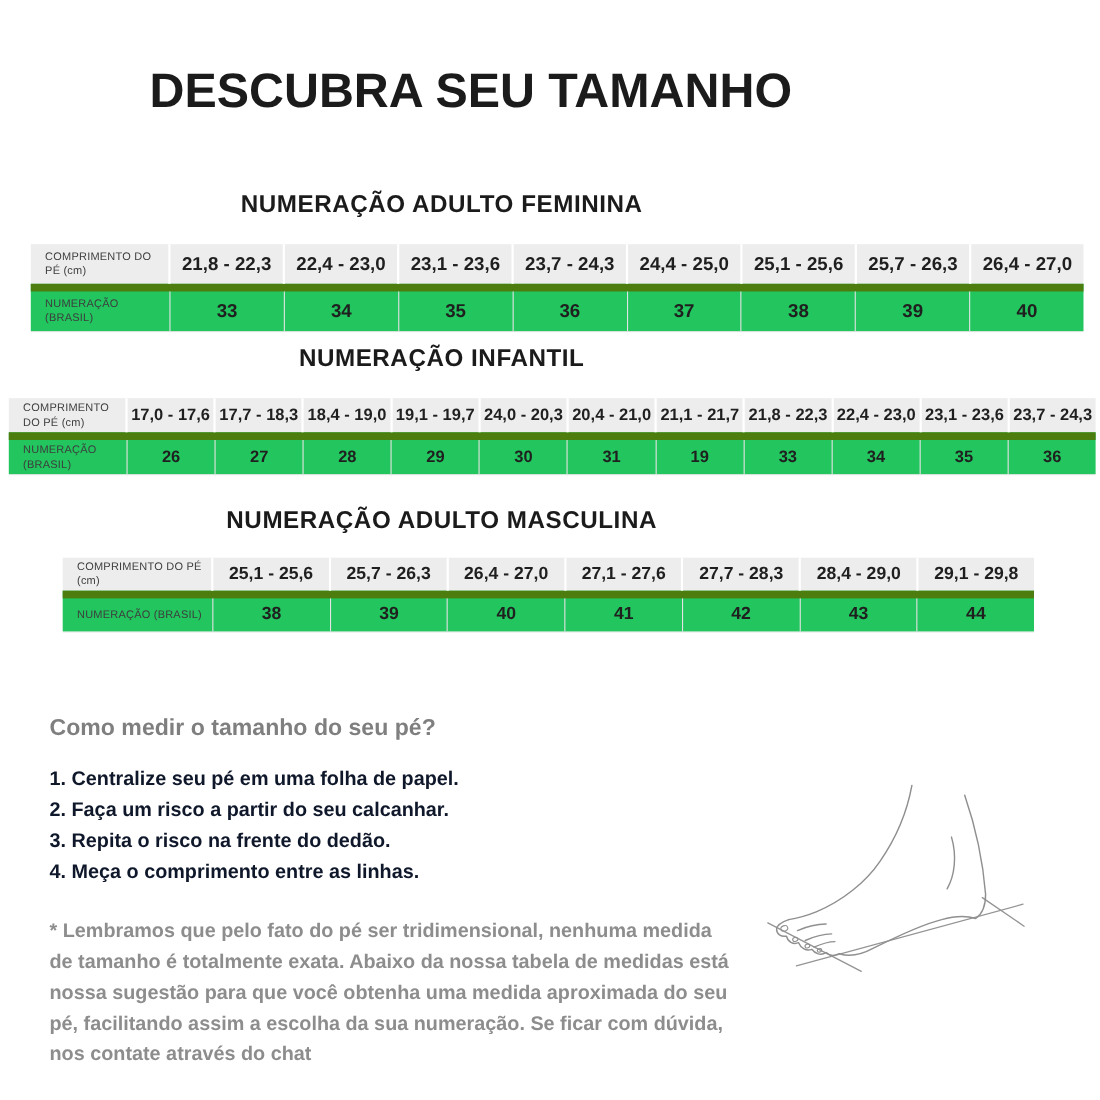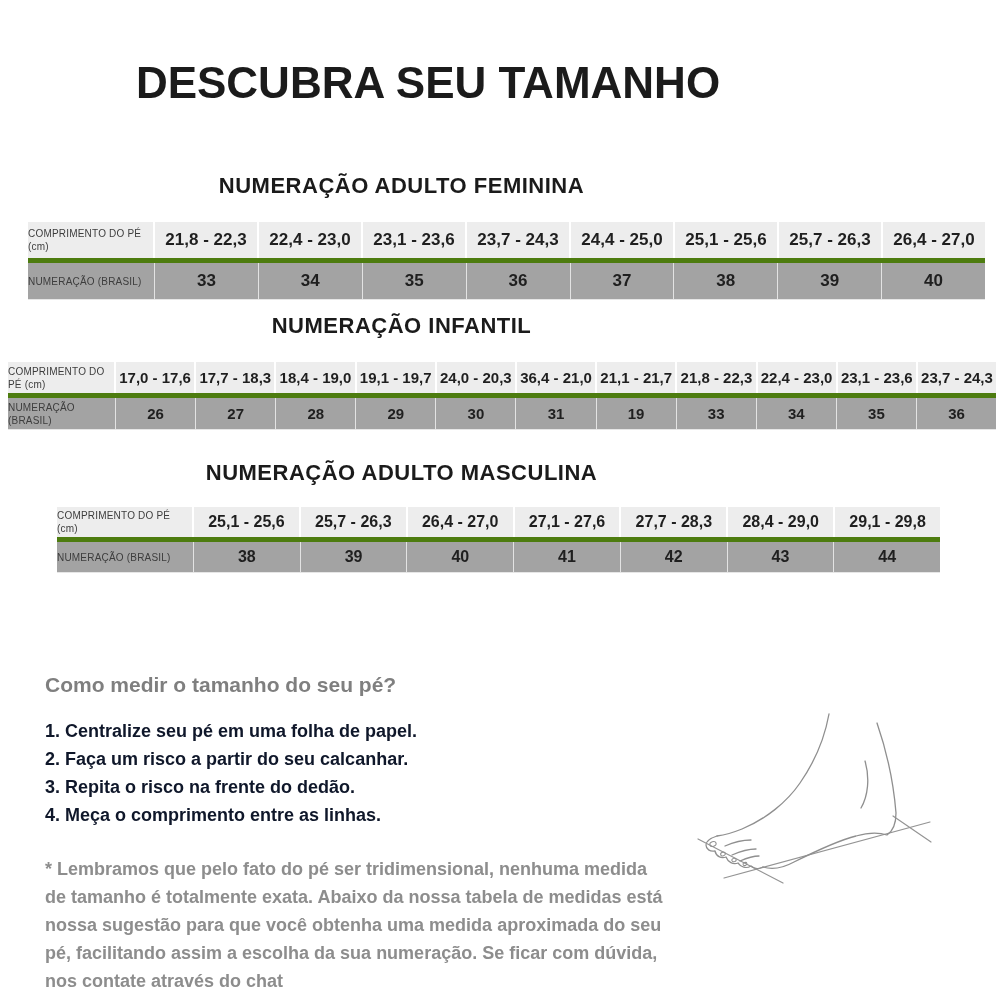--- a/index.html
+++ b/index.html
@@ -22,33 +22,33 @@
 
   .size-table { position:absolute; border-bottom:1px solid #e6e6e6; }
   #table-feminina  { top:222px; left:28px; width:957px; --labelw:127px; --rowh:36px; --valfs:17px; }
   #table-infantil  { top:362px; left:8px;  width:988px; --labelw:108px; --rowh:31px; --valfs:15px; }
   #table-masculina { top:507px; left:57px; width:883px; --labelw:137px; --rowh:30px; --valfs:16px; }
 
   .trow { display:flex; width:100%; }
   .trow .cell { height:var(--rowh); display:flex; align-items:center; justify-content:center; }
   .trow .label-cell {
     width:var(--labelw); flex:0 0 var(--labelw);
-    justify-content:flex-start; 
+    justify-content:flex-start; padding-left:13px;
     font-size:10px; color:#3d3d3d; line-height:1.3; letter-spacing:0.2px;
   }
   .trow .data-cell { flex:1 1 0; font-weight:bold; font-size:var(--valfs); color:#1f1f1f; }
   .trow.head { background:#ededed; }
   .trow.head .cell { border-right:2px solid #ffffff; }
   .trow.head .cell:last-child { border-right:none; }
-  .trow.val { background:#a3a3a3; border-top:5px solid #4d7c0f; }
+  .trow.val { background:#22c55e; border-top:7px solid #4d7c0f; }
   .trow.val .cell { border-right:1px solid #e3e3e3; }
   .trow.val .cell:last-child { border-right:none; }
 
   .howto { position:absolute; left:45px; top:650px; width:625px; color:#8d8d8d; }
-  .howto-heading { font-size:21px; font-weight:bold; color:#7f7f7f;margin-top:23px; }
+  .howto-heading { font-size:21px; font-weight:bold; color:#7f7f7f; }
   .howto-steps { margin-top:20px; }
   .howto-step { font-size:18px; font-weight:bold; line-height:28px; color:#0f172a; }
   .howto-note { margin-top:26px; font-size:18px; font-weight:bold; line-height:28px; color:#8d8d8d; }
 
   .foot-illustration { position:absolute; left:680px; top:700px; width:300px; height:240px; }
 </style>
 </head>
 <body>
 
 <div id="page">
@@ -83,21 +83,21 @@
 
   <h2 class="section-heading" id="heading-infantil">NUMERAÇÃO INFANTIL</h2>
   <div class="size-table" id="table-infantil">
       <div class="trow head">
         <div class="cell label-cell">COMPRIMENTO DO PÉ (cm)</div>
         <div class="cell data-cell">17,0 - 17,6</div>
         <div class="cell data-cell">17,7 - 18,3</div>
         <div class="cell data-cell">18,4 - 19,0</div>
         <div class="cell data-cell">19,1 - 19,7</div>
         <div class="cell data-cell">24,0 - 20,3</div>
-        <div class="cell data-cell">36,4 - 21,0</div>
+        <div class="cell data-cell">20,4 - 21,0</div>
         <div class="cell data-cell">21,1 - 21,7</div>
         <div class="cell data-cell">21,8 - 22,3</div>
         <div class="cell data-cell">22,4 - 23,0</div>
         <div class="cell data-cell">23,1 - 23,6</div>
         <div class="cell data-cell">23,7 - 24,3</div>
       </div>
       <div class="trow val">
         <div class="cell label-cell">NUMERAÇÃO (BRASIL)</div>
         <div class="cell data-cell">26</div>
         <div class="cell data-cell">27</div>

